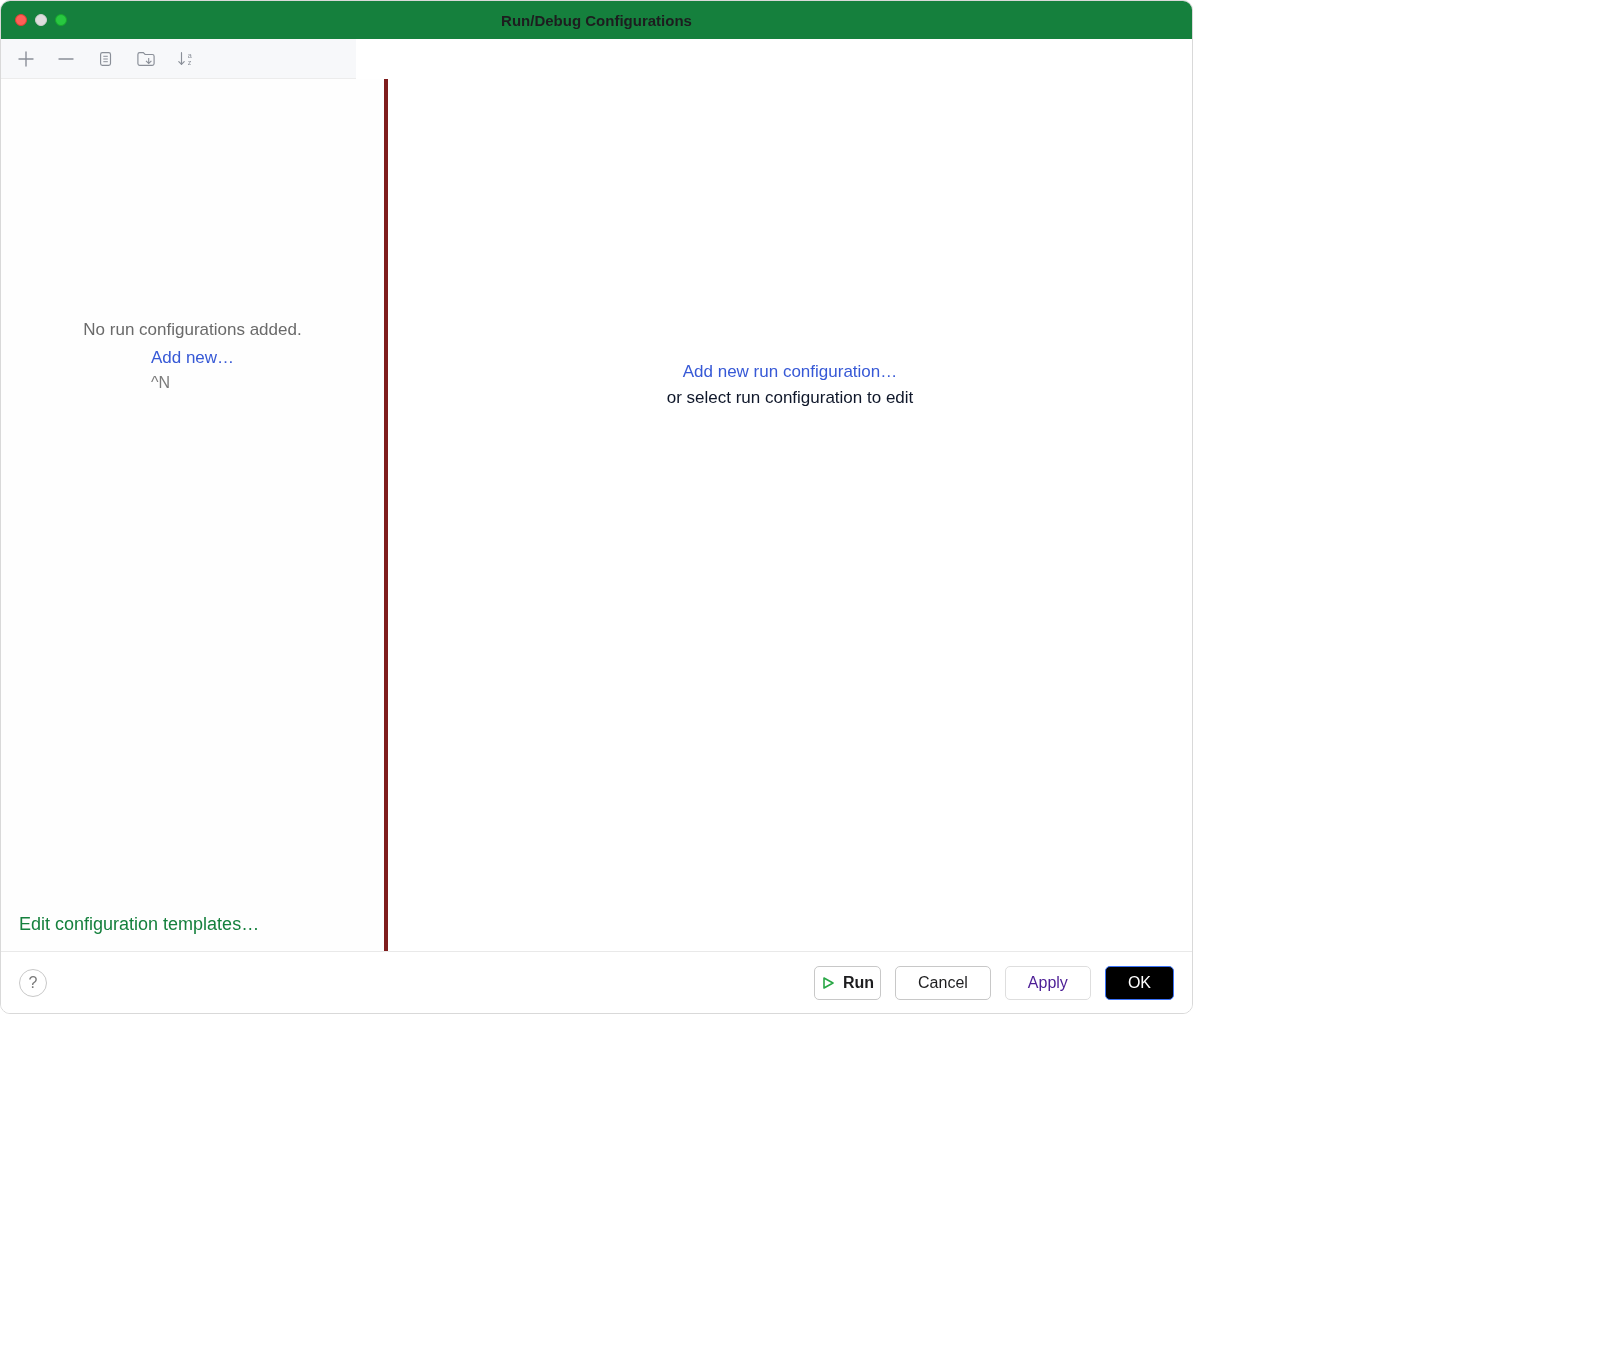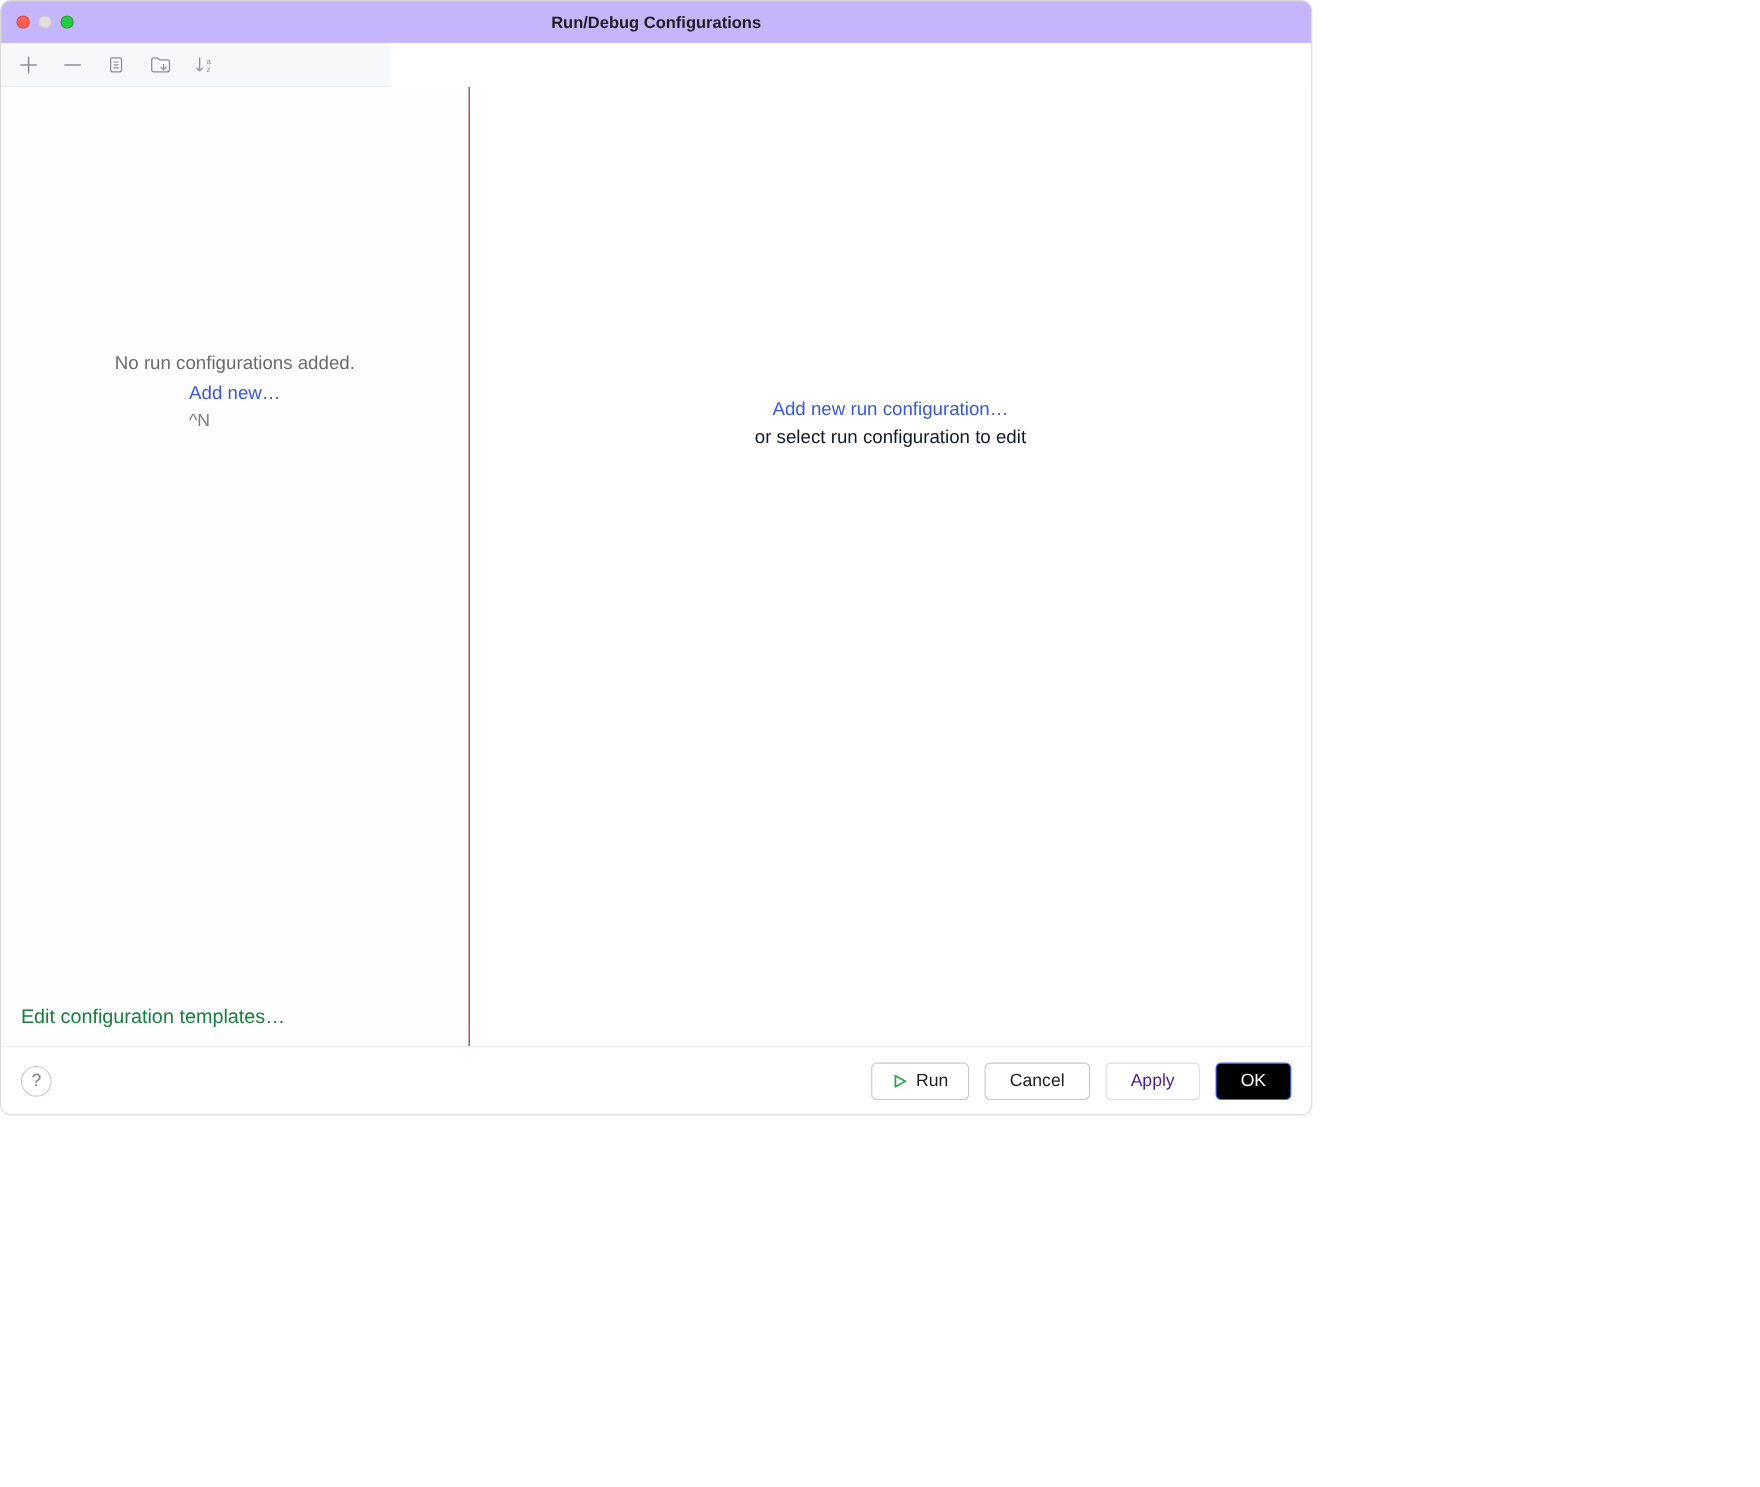--- a/index.html
+++ b/index.html
@@ -19,21 +19,21 @@
       flex-direction: column;
       overflow: hidden;
       position: relative;
       border: 1px solid #d9d9d9;
     }
     .titlebar {
       height: 38px;
       display: flex;
       align-items: center;
       position: relative;
-      background: #c4b5fd;
+      background: #15803d;
       flex-shrink: 0;
     }
     .traffic-lights {
       display: flex;
       gap: 8px;
       padding-left: 14px;
     }
     .traffic-light {
       width: 12px;
       height: 12px;
@@ -70,22 +70,22 @@
       justify-content: center;
       color: #8a8f98;
       cursor: pointer;
     }
     .content {
       flex: 1;
       display: flex;
       min-height: 0;
     }
     .sidebar {
-      width: 426px;
-      border-right: 1px solid #7f1d1d;
+      width: 387px;
+      border-right: 4px solid #7f1d1d;
       background: #fefefe;
       display: flex;
       flex-direction: column;
     }
     .sidebar-empty {
       flex: 1;
       display: flex;
       flex-direction: column;
       align-items: center;
       justify-content: center;
@@ -173,21 +173,21 @@
     .btn.primary {
       background: #000000;
       border-color: #3a72f8;
       color: #fff;
     }
     .btn.disabled {
       color: #4c1d95;
       cursor: default;
       border-color: #dedede;
     }
-    .btn.run-btn { padding: 0 18px; }
+    .btn.run-btn { padding: 0 6px; font-weight: bold; }
     .top-row {
       display: flex;
     }
     .top-row-right-fill {
       flex: 1;
       background: #fff;
     }
   </style>
 </head>
 <body>

